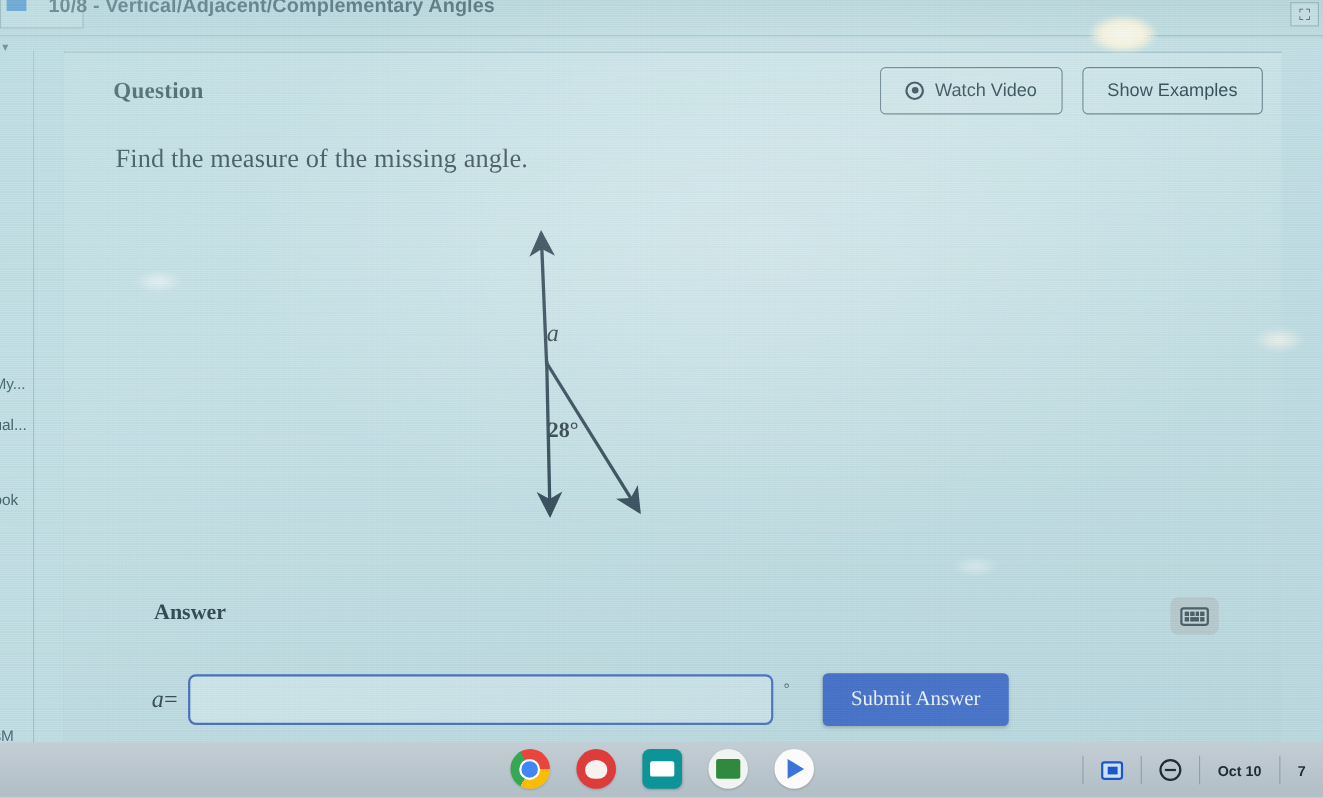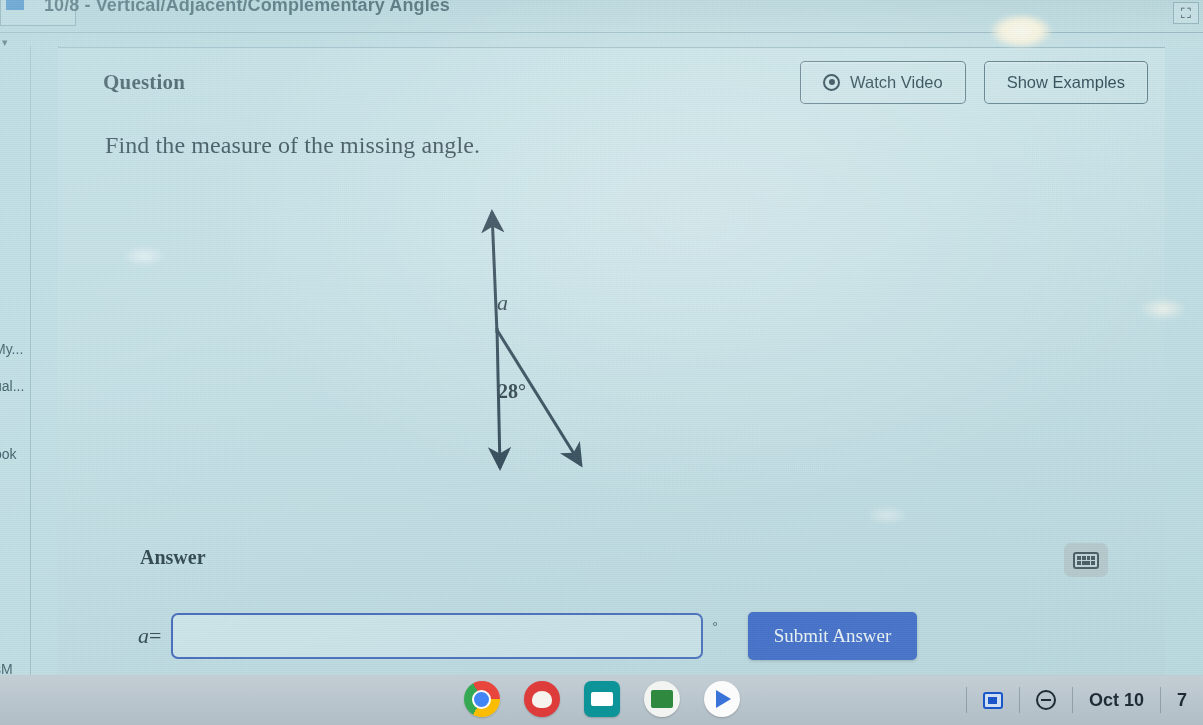--- a/index.html
+++ b/index.html
@@ -288,21 +288,21 @@
     border-left: 15px solid #3a74d8;
     margin-left: 4px;
   }
   #shelf-status {
     position: absolute; right: 0; top: 0; height: 50px;
     display: flex; align-items: center; gap: 0;
   }
   .status-cell {
     display: flex; align-items: center; justify-content: center;
     height: 50px; padding: 0 16px;
-    color: #1f2c36; font-size: 18px; font-weight: 600;
+    color: #1f2c36; font-size: 13px; font-weight: 600;
   }
   #cast-icon {
     width: 20px; height: 17px;
     border: 2px solid #1b56c8; border-radius: 3px;
     background: #cfe0f5;
     display: flex; align-items: center; justify-content: center;
   }
   #cast-icon::after {
     content: ""; width: 9px; height: 7px; background: #1b56c8;
   }

